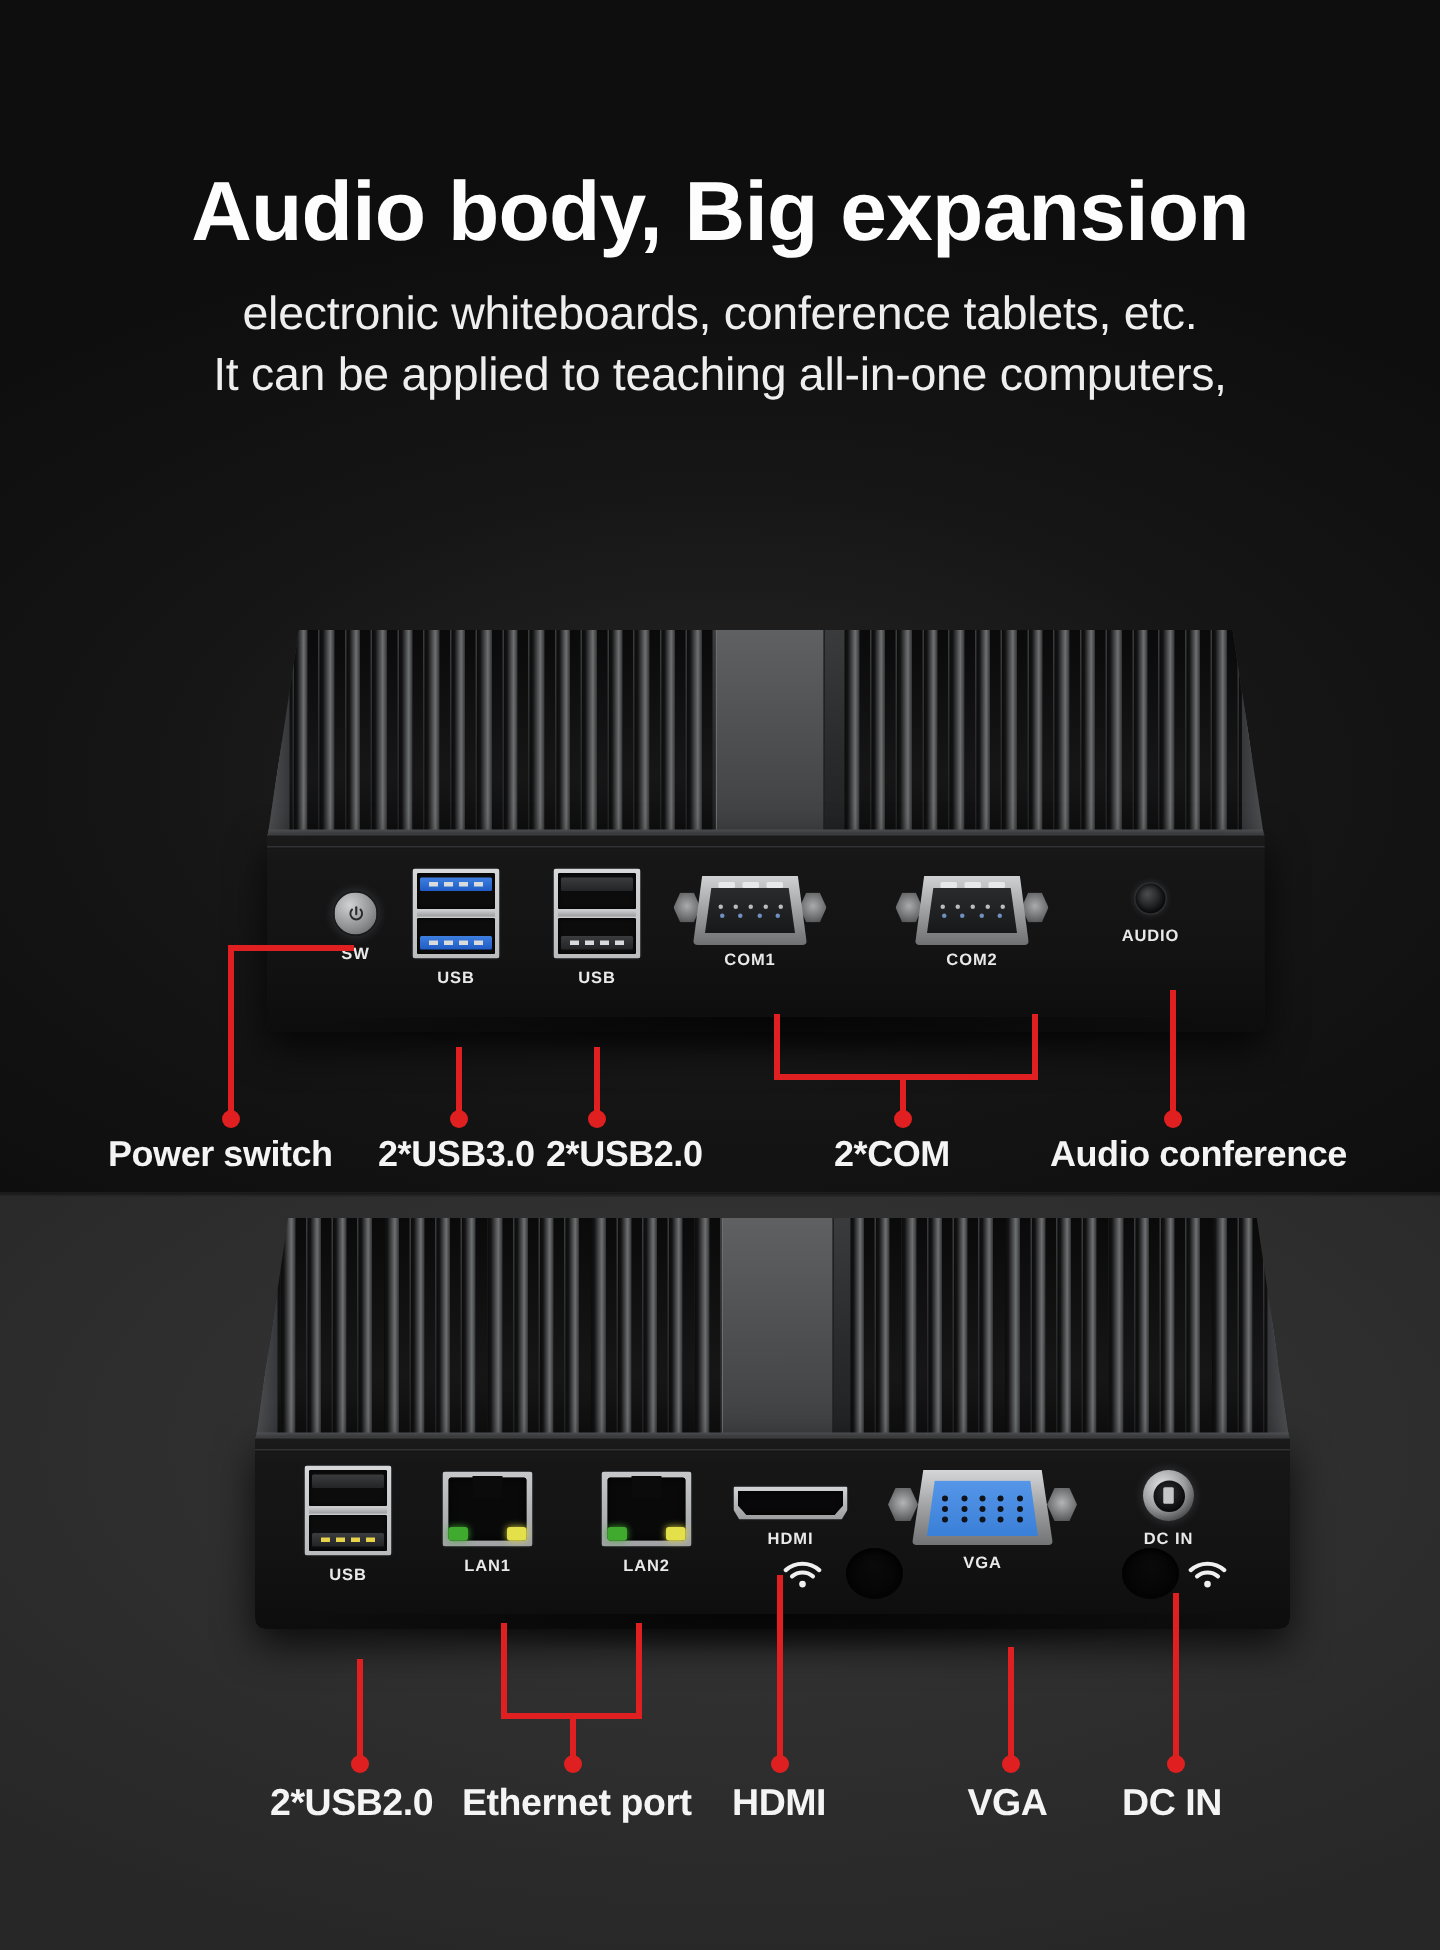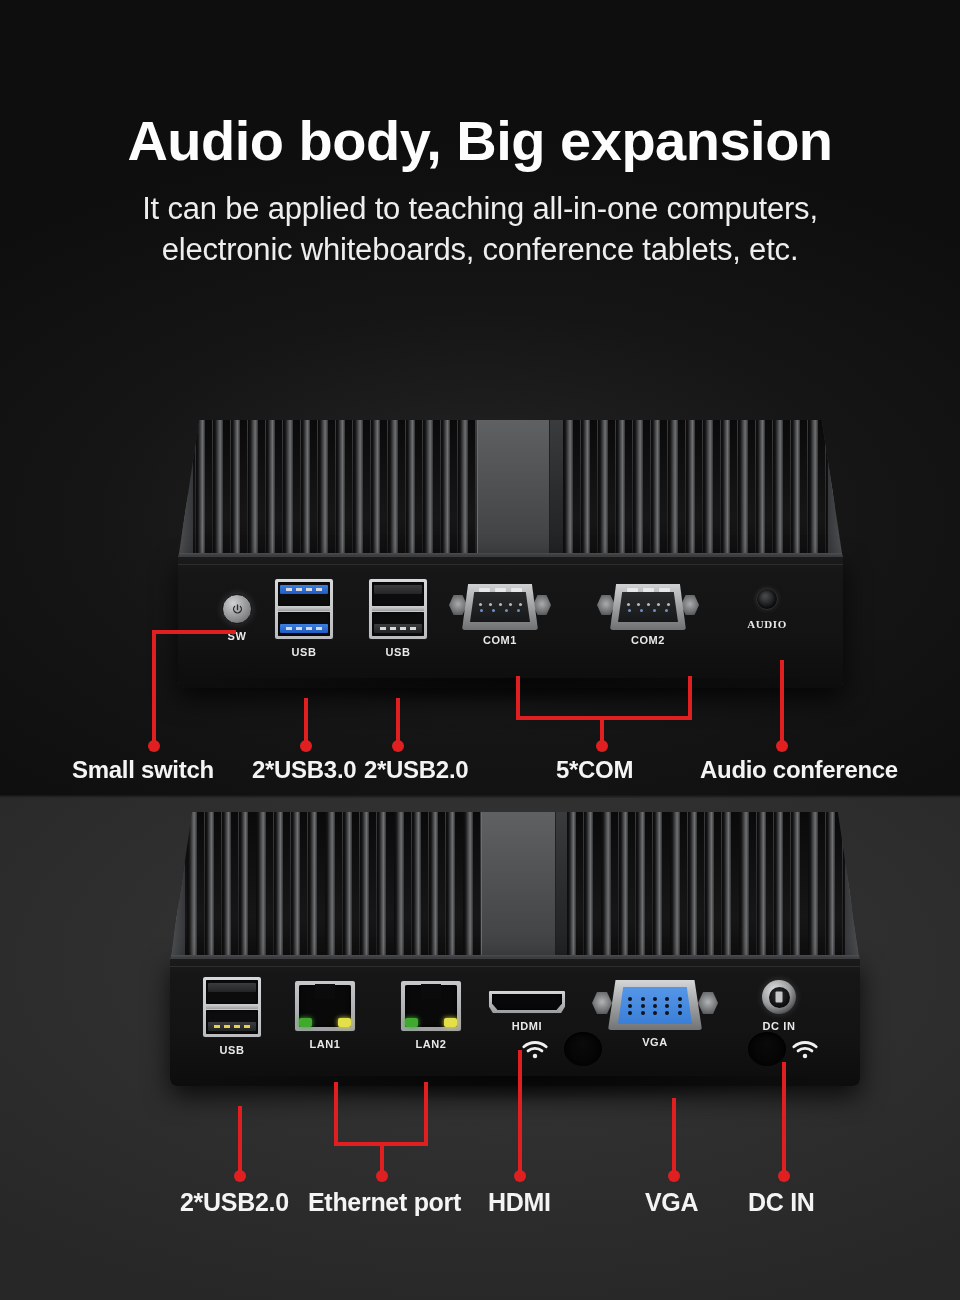--- a/index.html
+++ b/index.html
@@ -268,22 +268,22 @@
 </style>
 </head>
 <body>
 
 <div class="panel-top"></div>
 <div class="panel-bottom"></div>
 
 <div class="headline-wrap">
   <div class="headline">Audio body, Big expansion</div>
   <div class="subline">
+    <div>electronic whiteboards, conference tablets, etc.</div>
     <div>It can be applied to teaching all-in-one computers,</div>
-    <div>electronic whiteboards, conference tablets, etc.</div>
   </div>
 </div>
 
 <div class="device device-1">
   <div class="heatsink">
     <div class="fins" id="fins-1">
         <div class="fin" style="left: 0px; width: 9.625px;"></div>
         <div class="fin-gap" style="left: 9.625px; width: 7.35px;"></div>
         <div class="fin" style="left: 17.5px; width: 9.625px;"></div>
         <div class="fin-gap" style="left: 27.125px; width: 7.35px;"></div>
@@ -467,21 +467,21 @@
               <i></i>
               <i></i>
             </div>
         </div>
       </div>
       <div class="port-label" style="top:50px; left:50px;">COM2</div>
     </div>
 
     <div class="port" style="left:578px; top:32px;">
       <div class="audio-jack"></div>
-      <div class="port-label" style="top:30px; left:11px;font-family:Liberation Serif, serif;">AUDIO</div>
+      <div class="port-label" style="top:30px; left:11px;">AUDIO</div>
     </div>
 
     <div class="chassis-shadow"></div>
   </div>
 </div>
 
 <div class="leader leader-h" style="left:152px; top:630px; width:84px;"></div>
 <div class="leader leader-v" style="left:152px; top:630px; height:114px;"></div>
 <div class="leader-dot" style="left:148px; top:740px;"></div>
 
@@ -493,24 +493,24 @@
 
 <div class="leader leader-v" style="left:516px; top:676px; height:44px;"></div>
 <div class="leader leader-v" style="left:688px; top:676px; height:44px;"></div>
 <div class="leader leader-h" style="left:516px; top:716px; width:176px;"></div>
 <div class="leader leader-v" style="left:600px; top:716px; height:28px;"></div>
 <div class="leader-dot" style="left:596px; top:740px;"></div>
 
 <div class="leader leader-v" style="left:780px; top:660px; height:84px;"></div>
 <div class="leader-dot" style="left:776px; top:740px;"></div>
 
-<div class="anno-label" style="left:72px; top:756px;">Small switch</div>
+<div class="anno-label" style="left:72px; top:756px;">Power switch</div>
 <div class="anno-label" style="left:252px; top:756px;">2*USB3.0</div>
 <div class="anno-label" style="left:364px; top:756px;">2*USB2.0</div>
-<div class="anno-label" style="left:556px; top:756px;">5*COM</div>
+<div class="anno-label" style="left:556px; top:756px;">2*COM</div>
 <div class="anno-label" style="left:700px; top:756px;">Audio conference</div>
 
 <div class="device device-2">
   <div class="heatsink">
     <div class="fins" id="fins-2">
         <div class="fin" style="left: 0px; width: 9.4875px;"></div>
         <div class="fin-gap" style="left: 9.4875px; width: 7.245px;"></div>
         <div class="fin" style="left: 17.25px; width: 9.4875px;"></div>
         <div class="fin-gap" style="left: 26.7375px; width: 7.245px;"></div>
         <div class="fin" style="left: 34.5px; width: 9.4875px;"></div>

